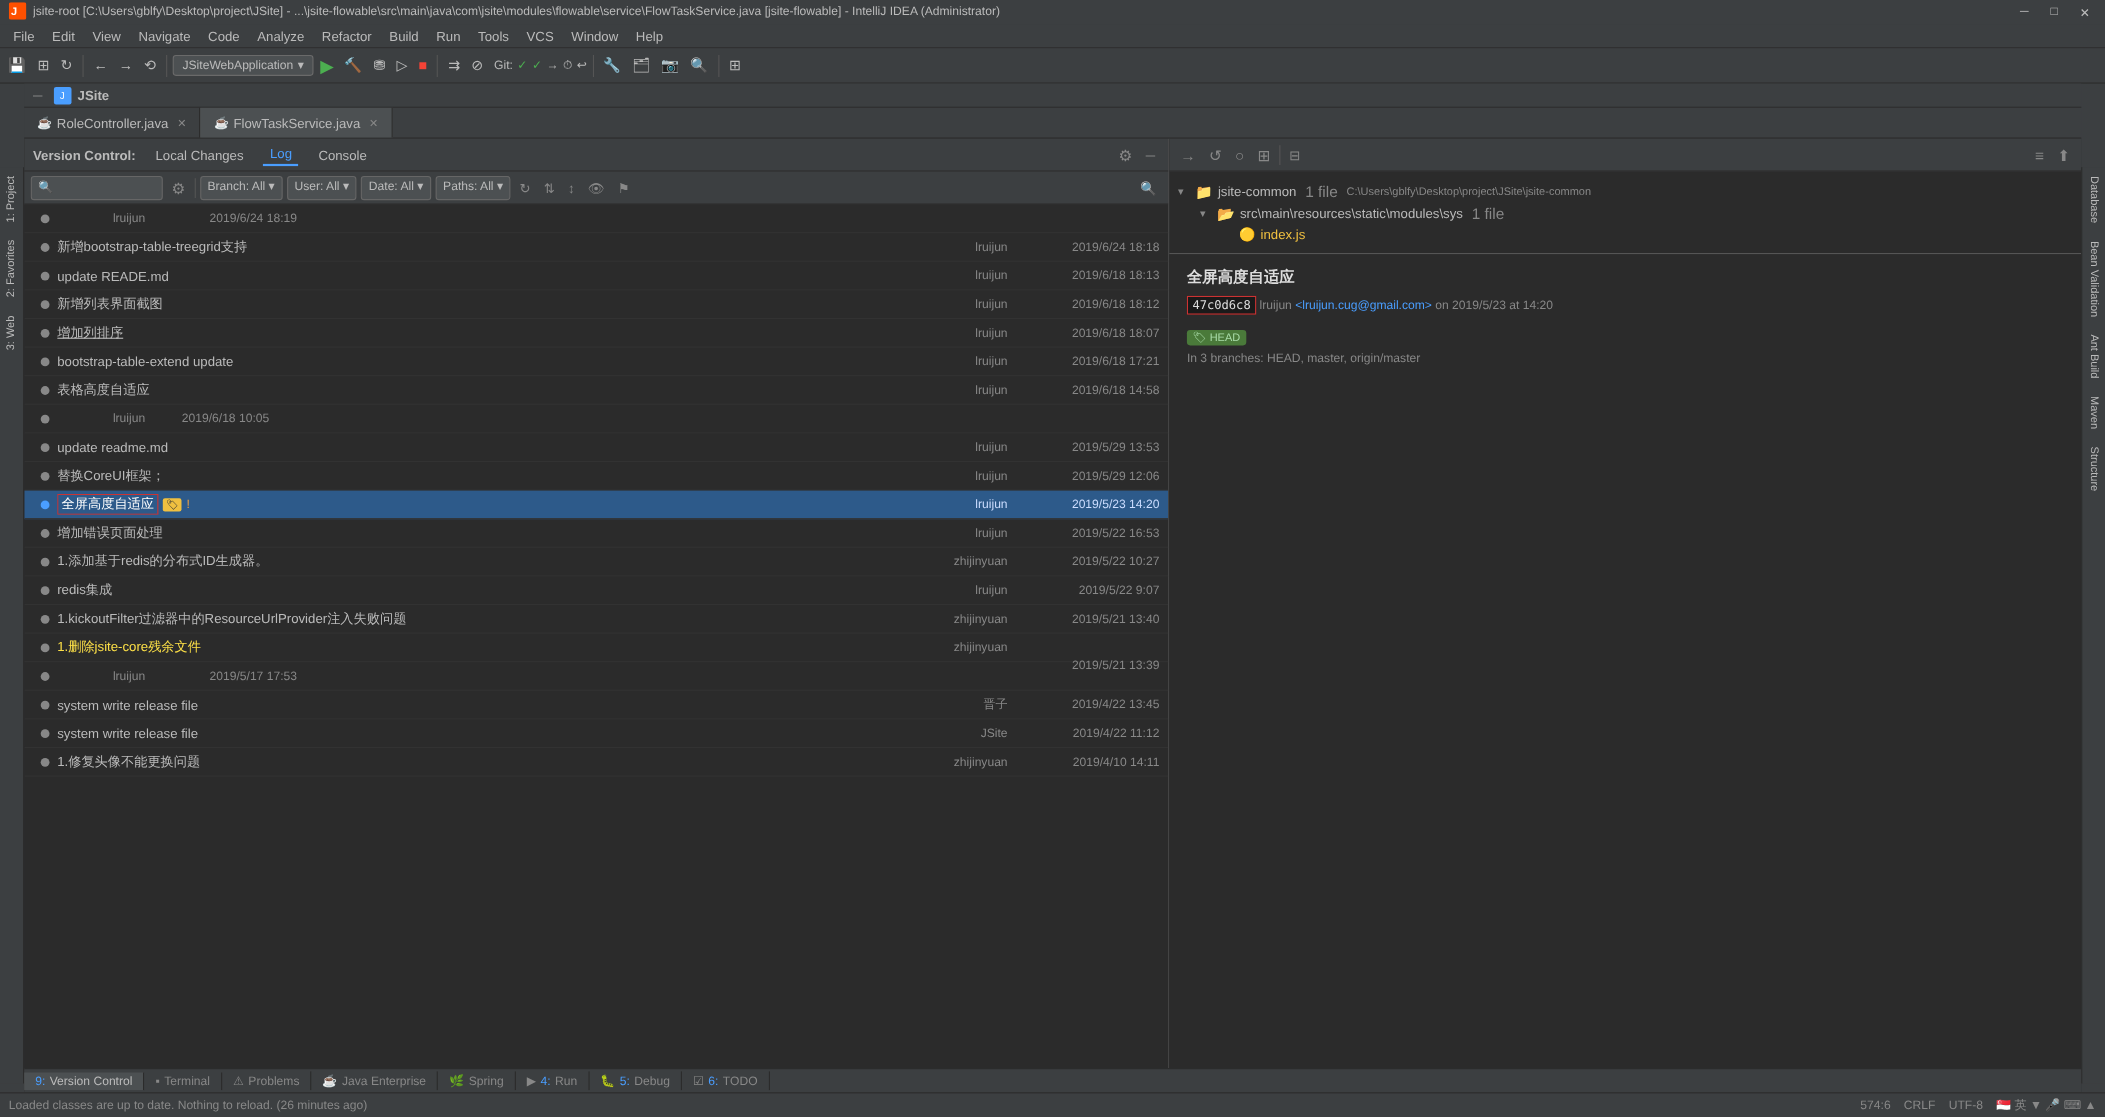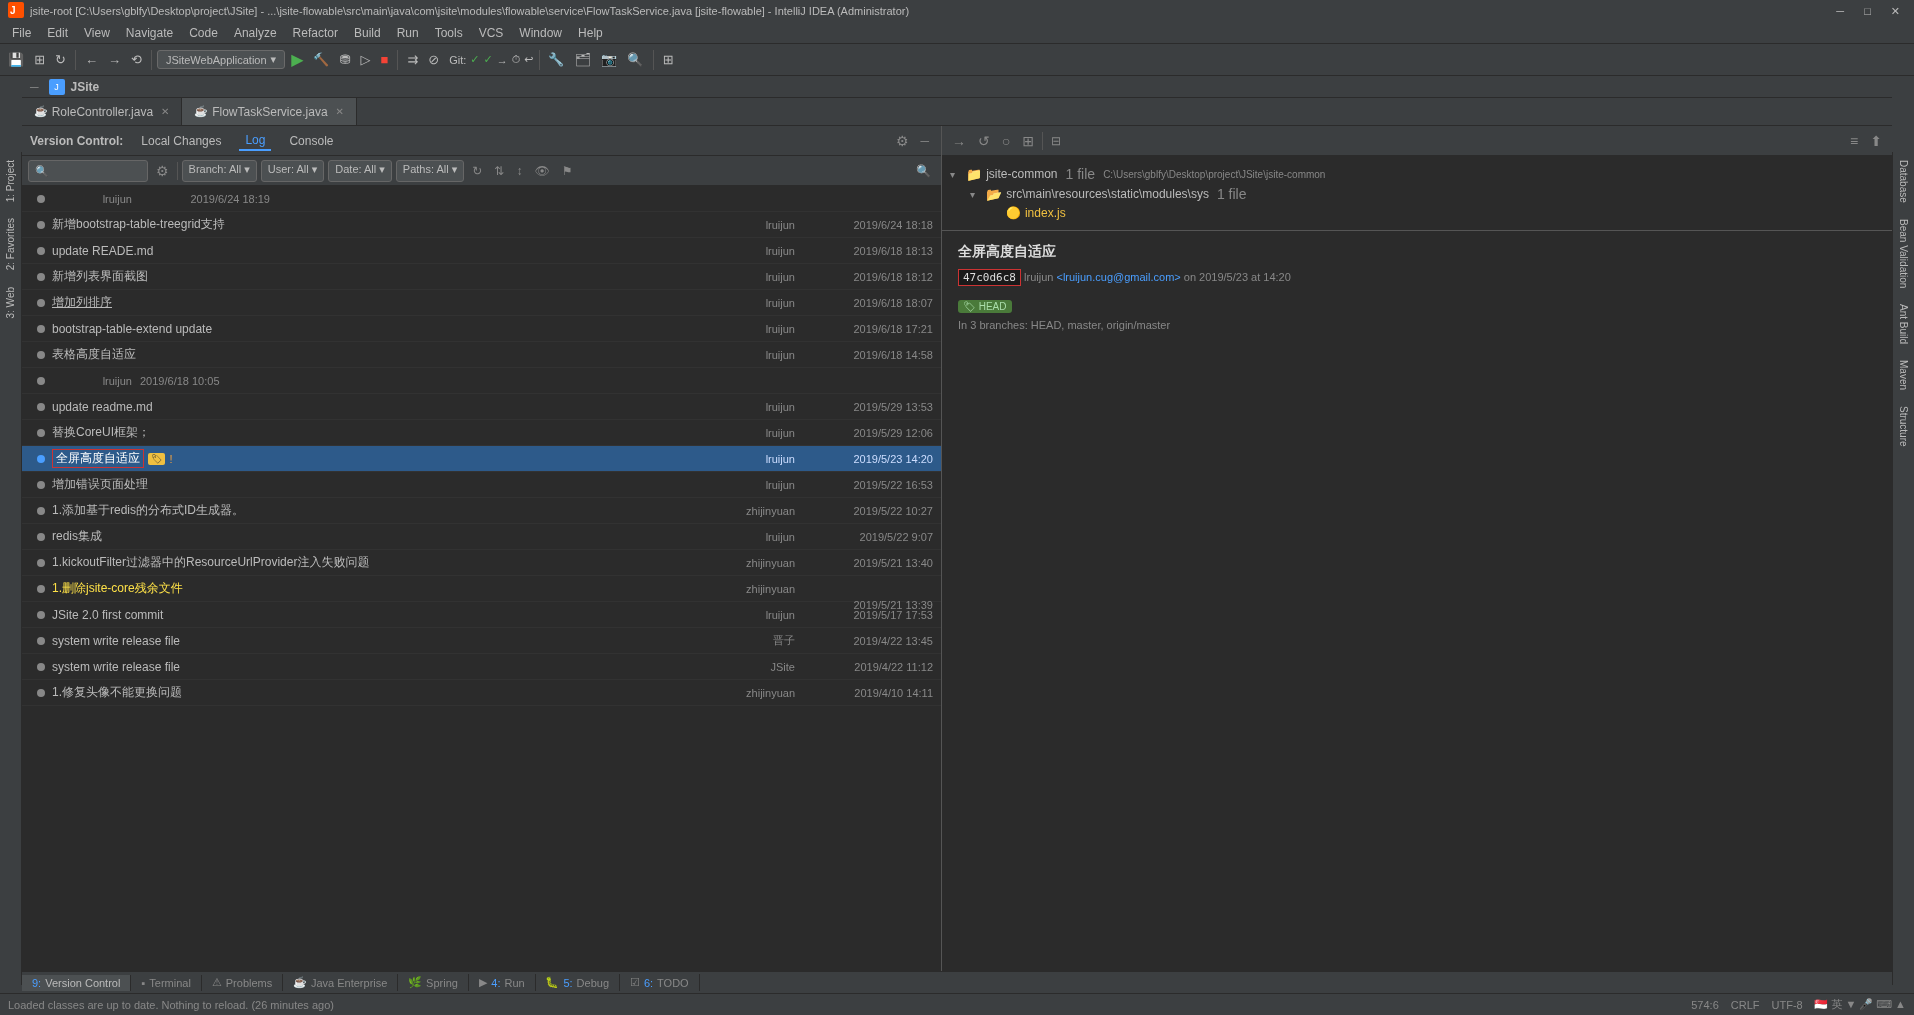--- a/index.html
+++ b/index.html
@@ -166,21 +166,21 @@
 
     
     .content-area {
       flex: 1;
       display: flex;
       overflow: hidden;
     }
 
     
     .left-panel {
-      width: 920px;
+      width: 1041px;
       display: flex;
       flex-direction: column;
       background: #2b2b2b;
       border-right: 1px solid #555;
     }
 
     
     .vc-header {
       background: #3c3f41;
       height: 30px;
@@ -579,21 +579,21 @@
                 <span style="color: rgb(187, 187, 187); font-size: 12px;">表格高度自适应</span>
               </div>
               <div style="width: 80px; color: rgb(136, 136, 136); font-size: 11px; text-align: right; margin-right: 8px; flex-shrink: 0;">lruijun</div>
               <div style="width: 130px; color: rgb(136, 136, 136); font-size: 11px; text-align: right; flex-shrink: 0;">2019/6/18 14:58</div>
             </div>
             <div class="commit-row" style="display: flex; align-items: center; padding: 3px 8px; border-bottom: 1px solid rgb(50, 50, 50); cursor: pointer; height: 26px;">
               <div style="width: 22px; display: flex; align-items: center; justify-content: center; flex-shrink: 0;">
                 <div style="width: 8px; height: 8px; border-radius: 50%; background: rgb(136, 136, 136);"></div>
               </div>
               <div style="width: 80px; color: rgb(136, 136, 136); font-size: 11px; text-align: right; margin-right: 8px; flex-shrink: 0;">lruijun</div>
-              <div style="width: 130px; color: rgb(136, 136, 136); font-size: 11px; text-align: left; flex-shrink: 0;">2019/6/18 10:05</div>
+              <div style="width: 130px; color: rgb(136, 136, 136); font-size: 11px; text-align: center; flex-shrink: 0;">2019/6/18 10:05</div>
             </div>
             <div class="commit-row" style="display: flex; align-items: center; padding: 3px 8px; border-bottom: 1px solid rgb(50, 50, 50); cursor: pointer; height: 26px;">
               <div style="width: 22px; display: flex; align-items: center; justify-content: center; flex-shrink: 0;">
                 <div style="width: 8px; height: 8px; border-radius: 50%; background: rgb(136, 136, 136);"></div>
               </div>
               <div style="flex: 1 1 0%; overflow: hidden; text-overflow: ellipsis; white-space: nowrap; display: flex; align-items: center; gap: 4px;">
                 <span style="color: rgb(187, 187, 187); font-size: 12px;">update readme.md</span>
               </div>
               <div style="width: 80px; color: rgb(136, 136, 136); font-size: 11px; text-align: right; margin-right: 8px; flex-shrink: 0;">lruijun</div>
               <div style="width: 130px; color: rgb(136, 136, 136); font-size: 11px; text-align: right; flex-shrink: 0;">2019/5/29 13:53</div>
@@ -666,23 +666,20 @@
               </div>
               <div style="flex: 1 1 0%; overflow: hidden; text-overflow: ellipsis; white-space: nowrap; display: flex; align-items: center; gap: 4px;">
                 <span style="color: #fde047; font-size: 12px;">1.删除jsite-core残余文件</span>
               </div>
               <div style="width: 80px; color: rgb(136, 136, 136); font-size: 11px; text-align: right; margin-right: 8px; flex-shrink: 0;">zhijinyuan</div>
               <div style="width: 130px; color: rgb(136, 136, 136); font-size: 11px; text-align: right; flex-shrink: 0; margin-top: 32px;">2019/5/21 13:39</div>
             </div>
             <div class="commit-row" style="display: flex; align-items: center; padding: 3px 8px; border-bottom: 1px solid rgb(50, 50, 50); cursor: pointer; height: 26px;">
               <div style="width: 22px; display: flex; align-items: center; justify-content: center; flex-shrink: 0;">
                 <div style="width: 8px; height: 8px; border-radius: 50%; background: rgb(136, 136, 136);"></div>
-              </div>
-              <div style="flex: 1 1 0%; overflow: hidden; text-overflow: ellipsis; white-space: nowrap; display: flex; align-items: center; gap: 4px;">
-                <span style="color: rgb(187, 187, 187); font-size: 12px;">JSite 2.0 first commit</span>
               </div>
               <div style="width: 80px; color: rgb(136, 136, 136); font-size: 11px; text-align: right; margin-right: 8px; flex-shrink: 0;">lruijun</div>
               <div style="width: 130px; color: rgb(136, 136, 136); font-size: 11px; text-align: right; flex-shrink: 0;">2019/5/17 17:53</div>
             </div>
             <div class="commit-row" style="display: flex; align-items: center; padding: 3px 8px; border-bottom: 1px solid rgb(50, 50, 50); cursor: pointer; height: 26px;">
               <div style="width: 22px; display: flex; align-items: center; justify-content: center; flex-shrink: 0;">
                 <div style="width: 8px; height: 8px; border-radius: 50%; background: rgb(136, 136, 136);"></div>
               </div>
               <div style="flex: 1 1 0%; overflow: hidden; text-overflow: ellipsis; white-space: nowrap; display: flex; align-items: center; gap: 4px;">
                 <span style="color: rgb(187, 187, 187); font-size: 12px;">system write release file</span>

